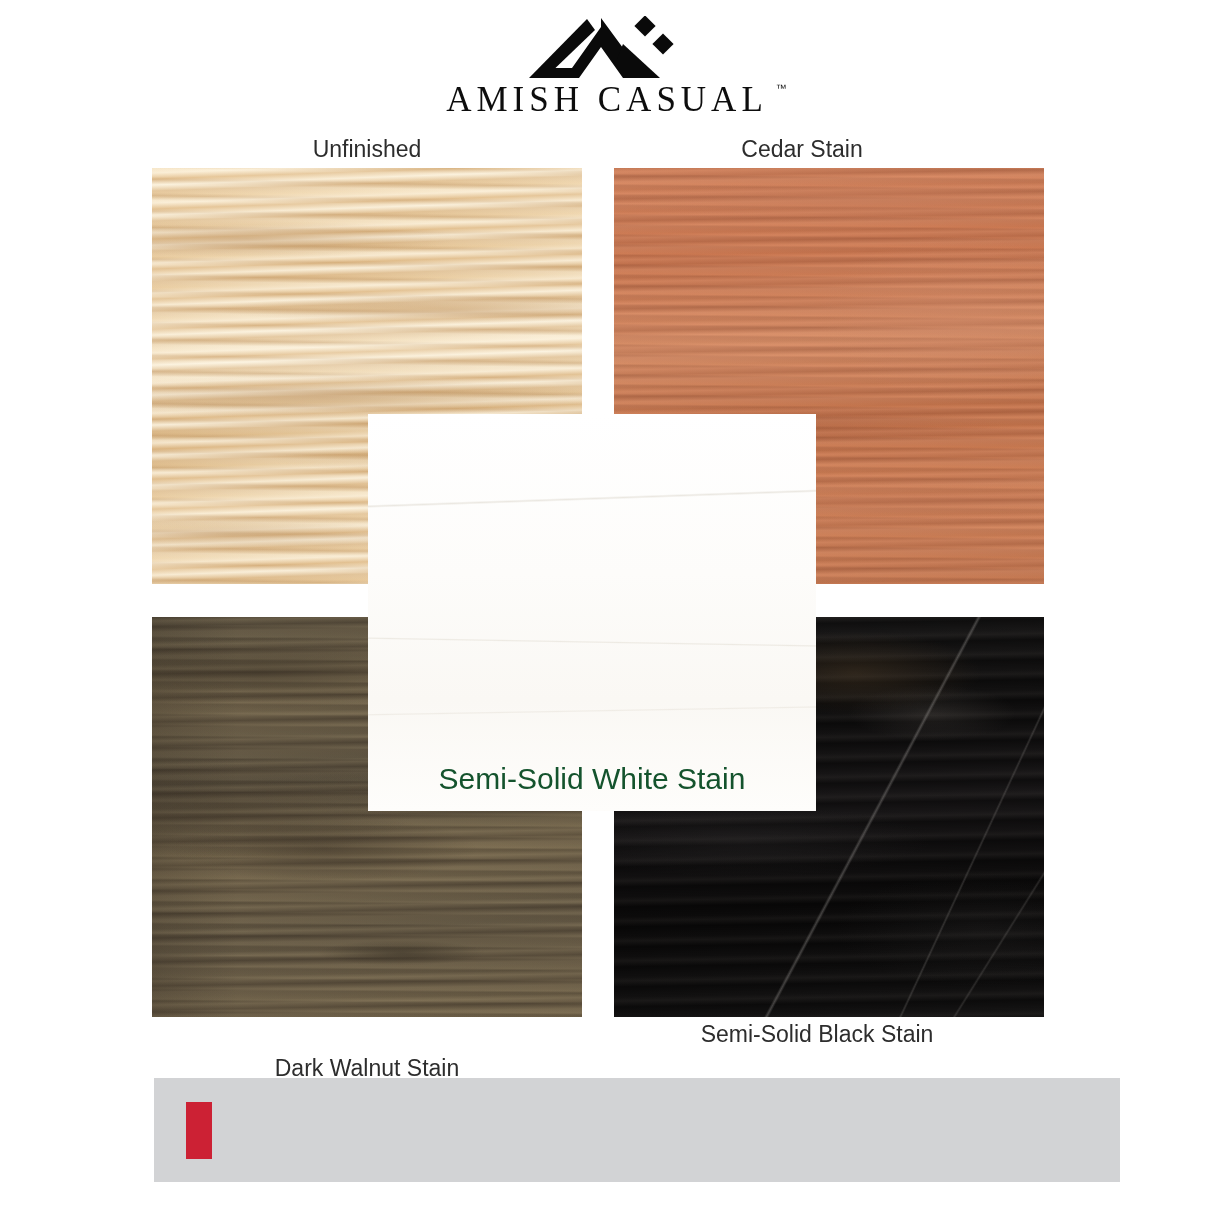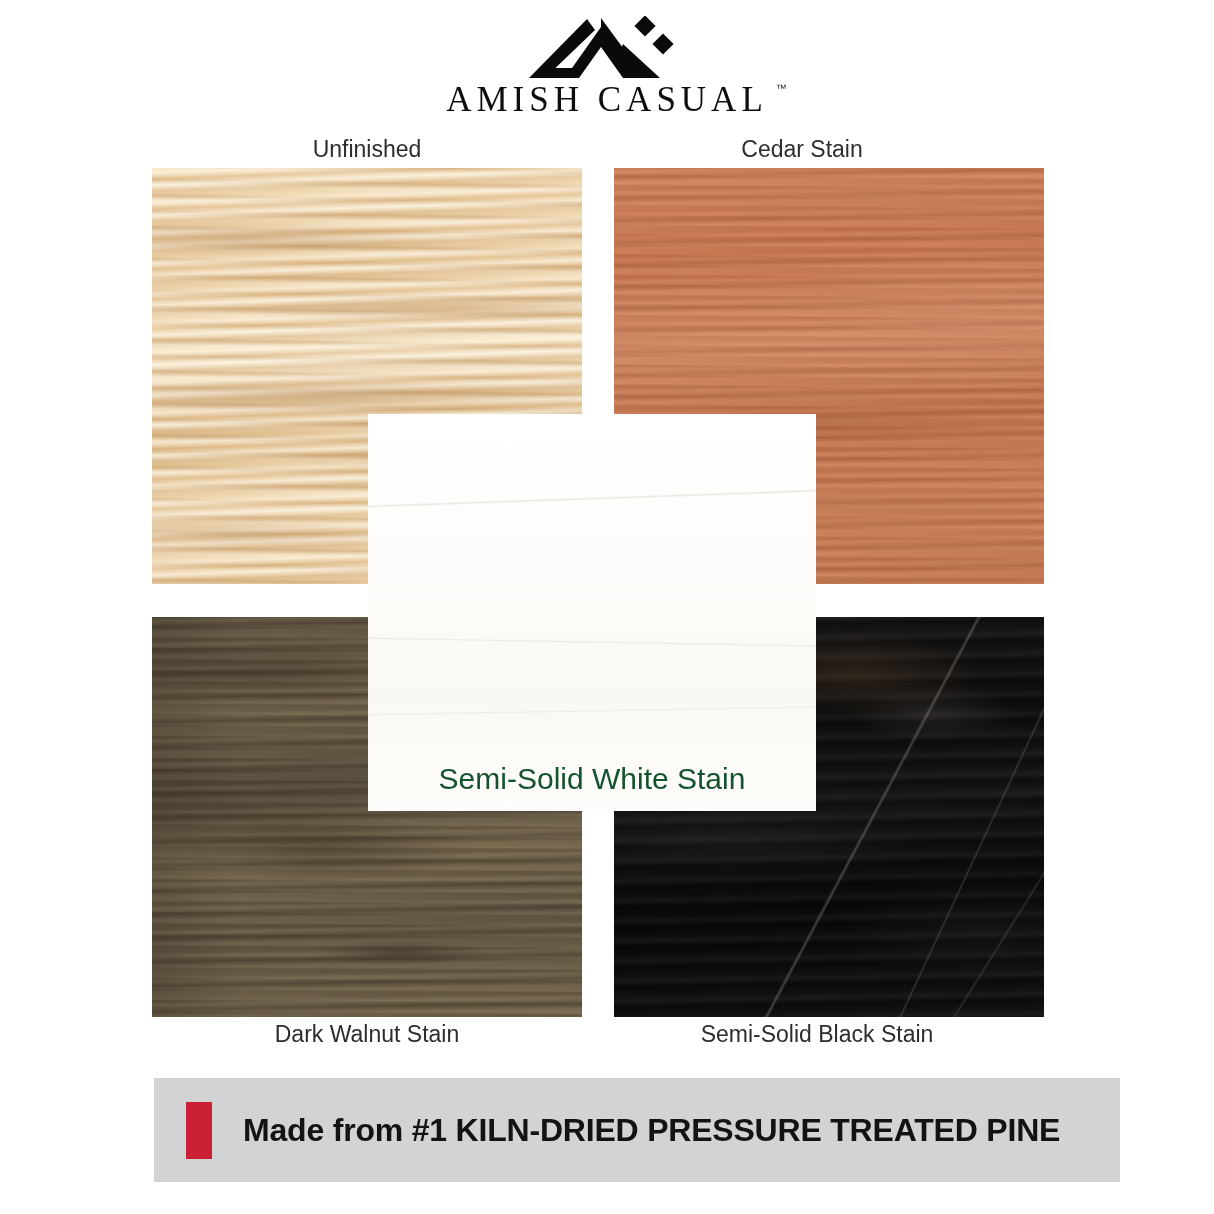--- a/index.html
+++ b/index.html
@@ -202,21 +202,21 @@
     position: absolute;
     font-family: "Liberation Sans", sans-serif;
     font-size: 23px;
     color: #2d2d2d;
     text-align: center;
     line-height: 1;
     white-space: nowrap;
   }
   #label-unfinished { left: 152px; top: 138px; width: 430px; }
   #label-cedar      { left: 587px; top: 138px; width: 430px; }
-  #label-walnut     { left: 152px; top: 1023px; width: 430px; }
+  #label-walnut     { left: 152px; top: 1057px; width: 430px; }
   #label-black      { left: 602px; top: 1023px; width: 430px; }
 
   #label-white {
     position: absolute;
     left: 368px;
     top: 764px;
     width: 448px;
     text-align: center;
     font-family: "Liberation Sans", sans-serif;
     font-size: 30px;
@@ -304,14 +304,13 @@
   <div class="hairline"></div>
 </div>
 
 <div id="label-white">Semi-Solid White Stain</div>
 
 <div class="swatch-label" id="label-walnut">Dark Walnut Stain</div>
 <div class="swatch-label" id="label-black">Semi-Solid Black Stain</div>
 
 <div id="footer-banner">
   <div id="footer-accent-bar"></div>
-  <div id="footer-text">Made from #1 KILN-DRIED PRESSURE TREATED PINE</div>
 </div>
 
 </body></html>

